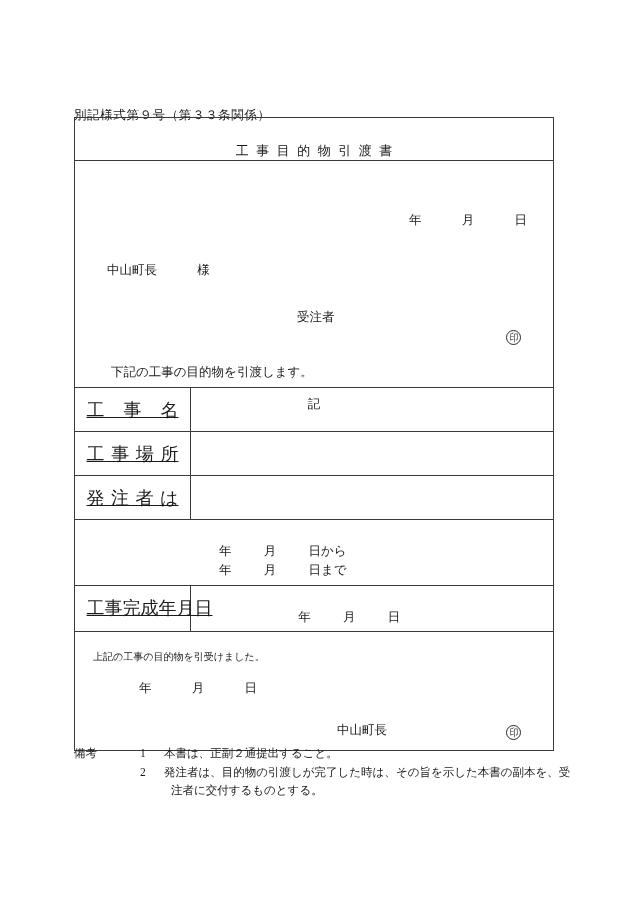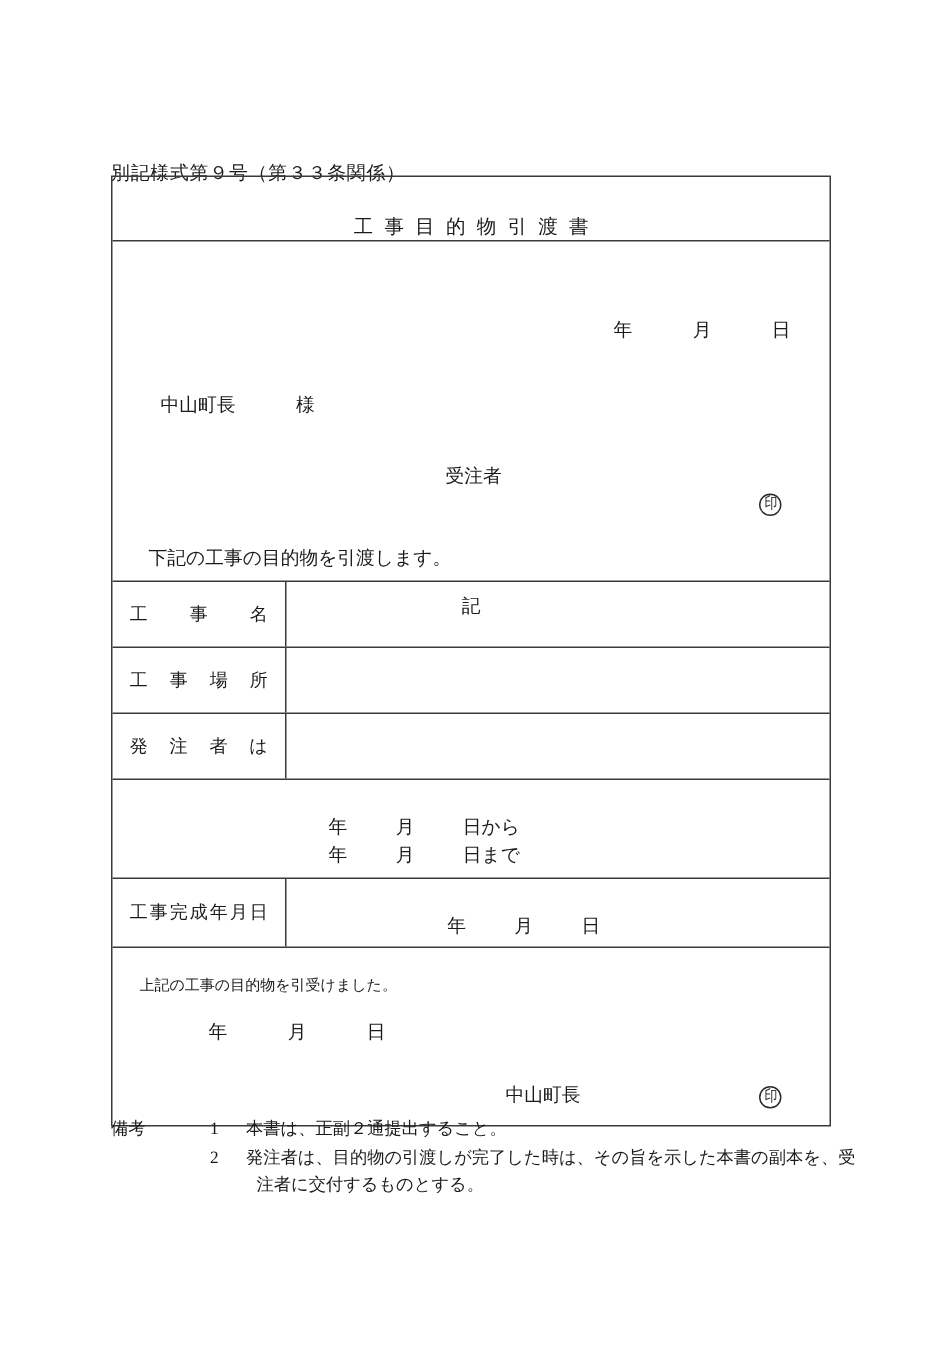--- a/index.html
+++ b/index.html
@@ -96,21 +96,21 @@
     font-size: 12.5px;
     white-space: nowrap;
   }
   .preamble .seal-top {
     position: absolute;
     right: 32px;
     top: 166px;
   }
   .preamble .statement {
     position: absolute;
-    left: 24px;
+    left: 36px;
     top: 203px;
     font-size: 12.5px;
     white-space: nowrap;
   }
   .preamble .ki-mark {
     position: absolute;
     left: 0;
     right: 0;
     top: 235px;
     text-align: center;
@@ -156,21 +156,22 @@
     align-items: center;
     justify-content: center;
     font-size: 12.5px;
   }
   .label-inner {
     display: block;
     width: 92px;
     text-align: justify;
     text-align-last: justify;
     white-space: nowrap;
-    font-size: 12px;
+    font-size: 18px;
+    text-decoration: underline;
   }
   .cell-value {
     flex: 1 1 auto;
     box-sizing: border-box;
     display: flex;
     flex-direction: column;
     align-items: center;
     justify-content: center;
     font-size: 12.5px;
     padding: 4px 0;

